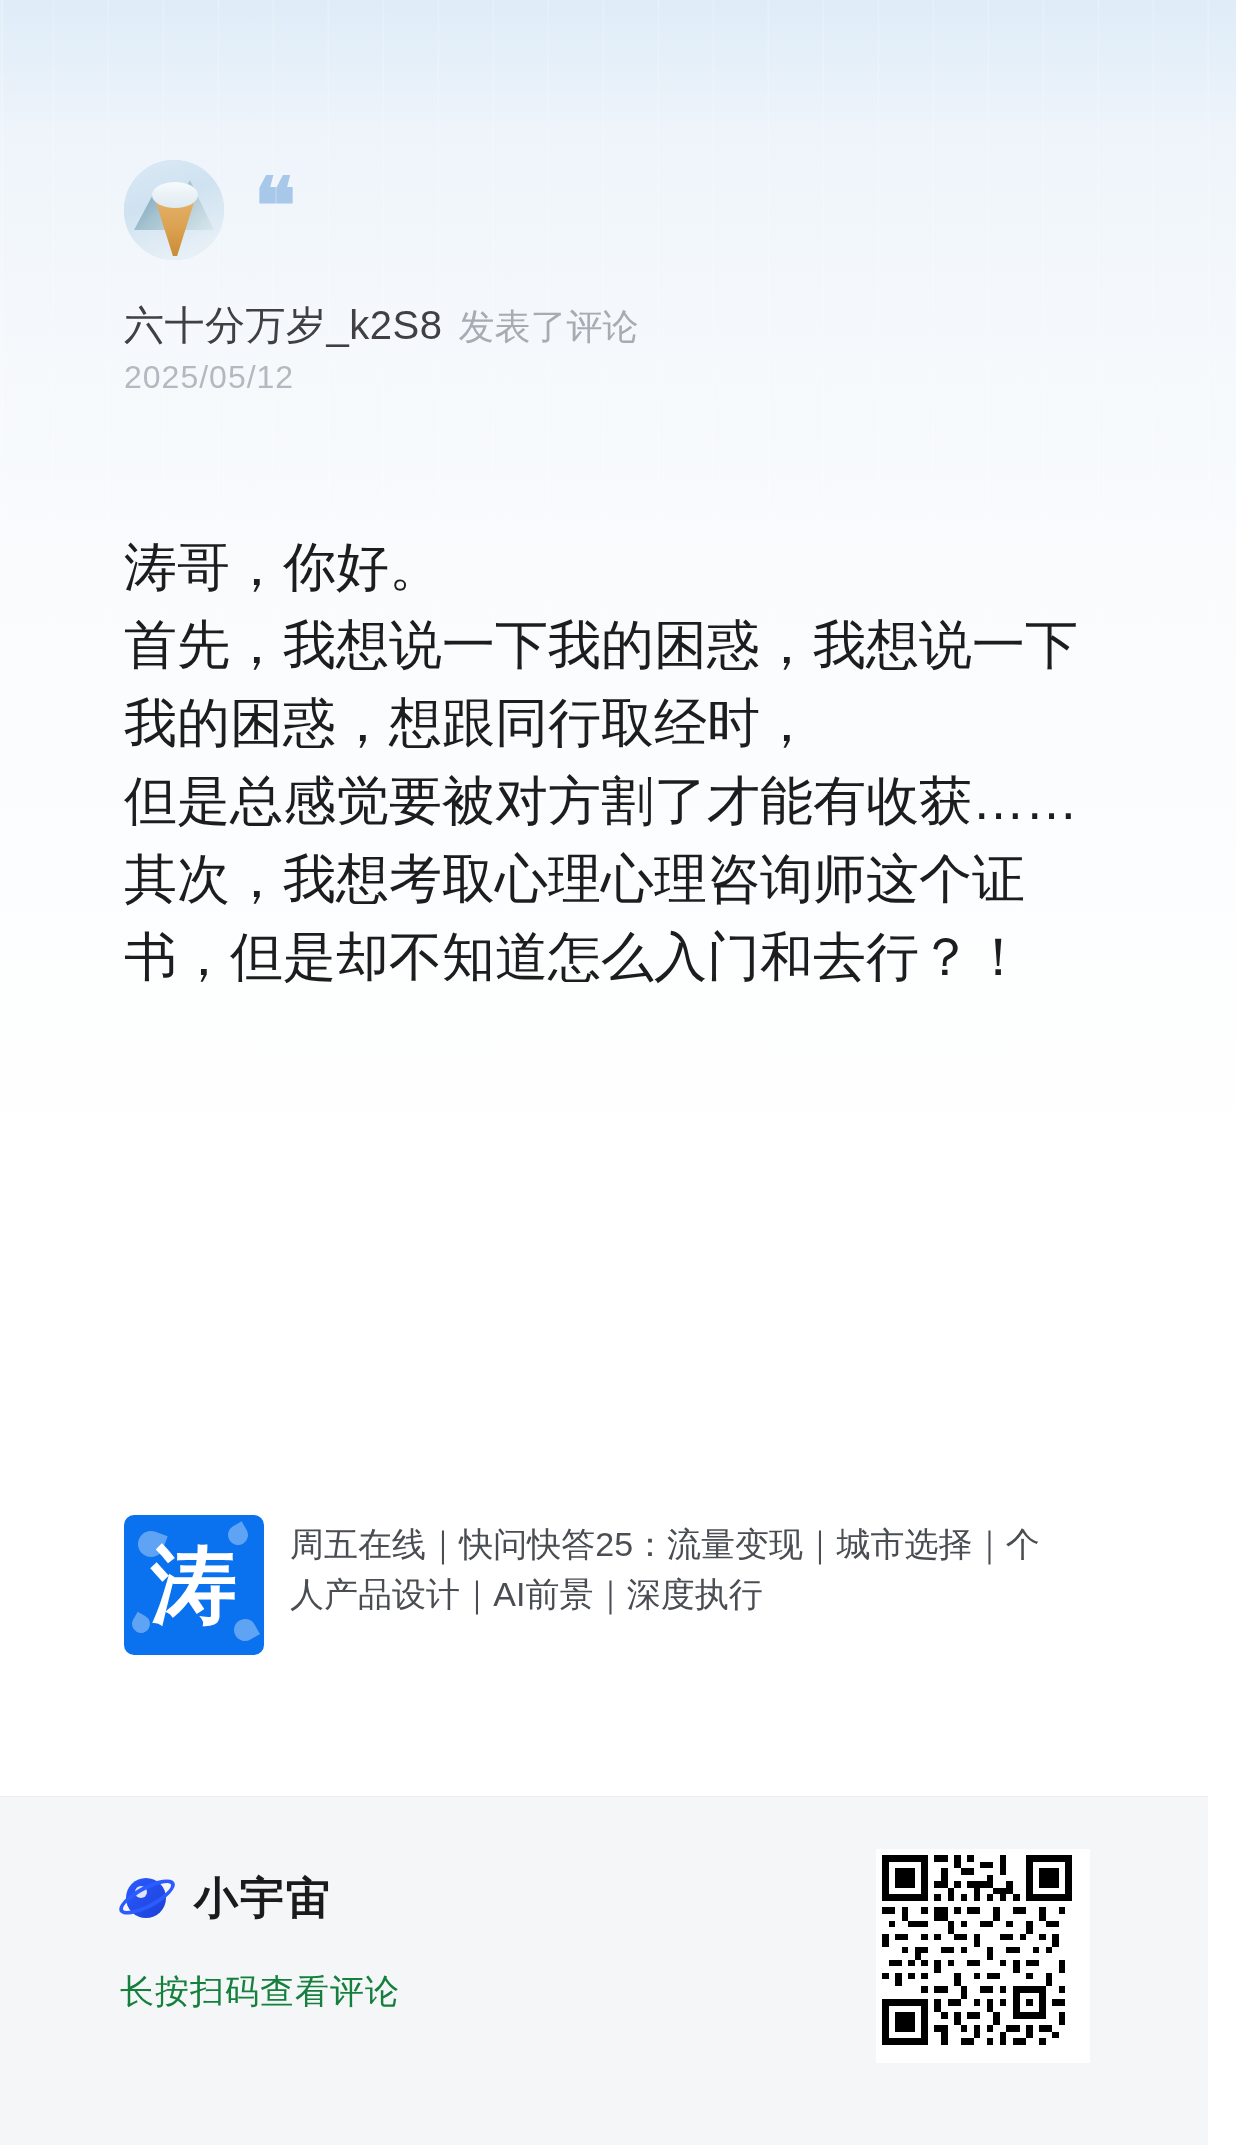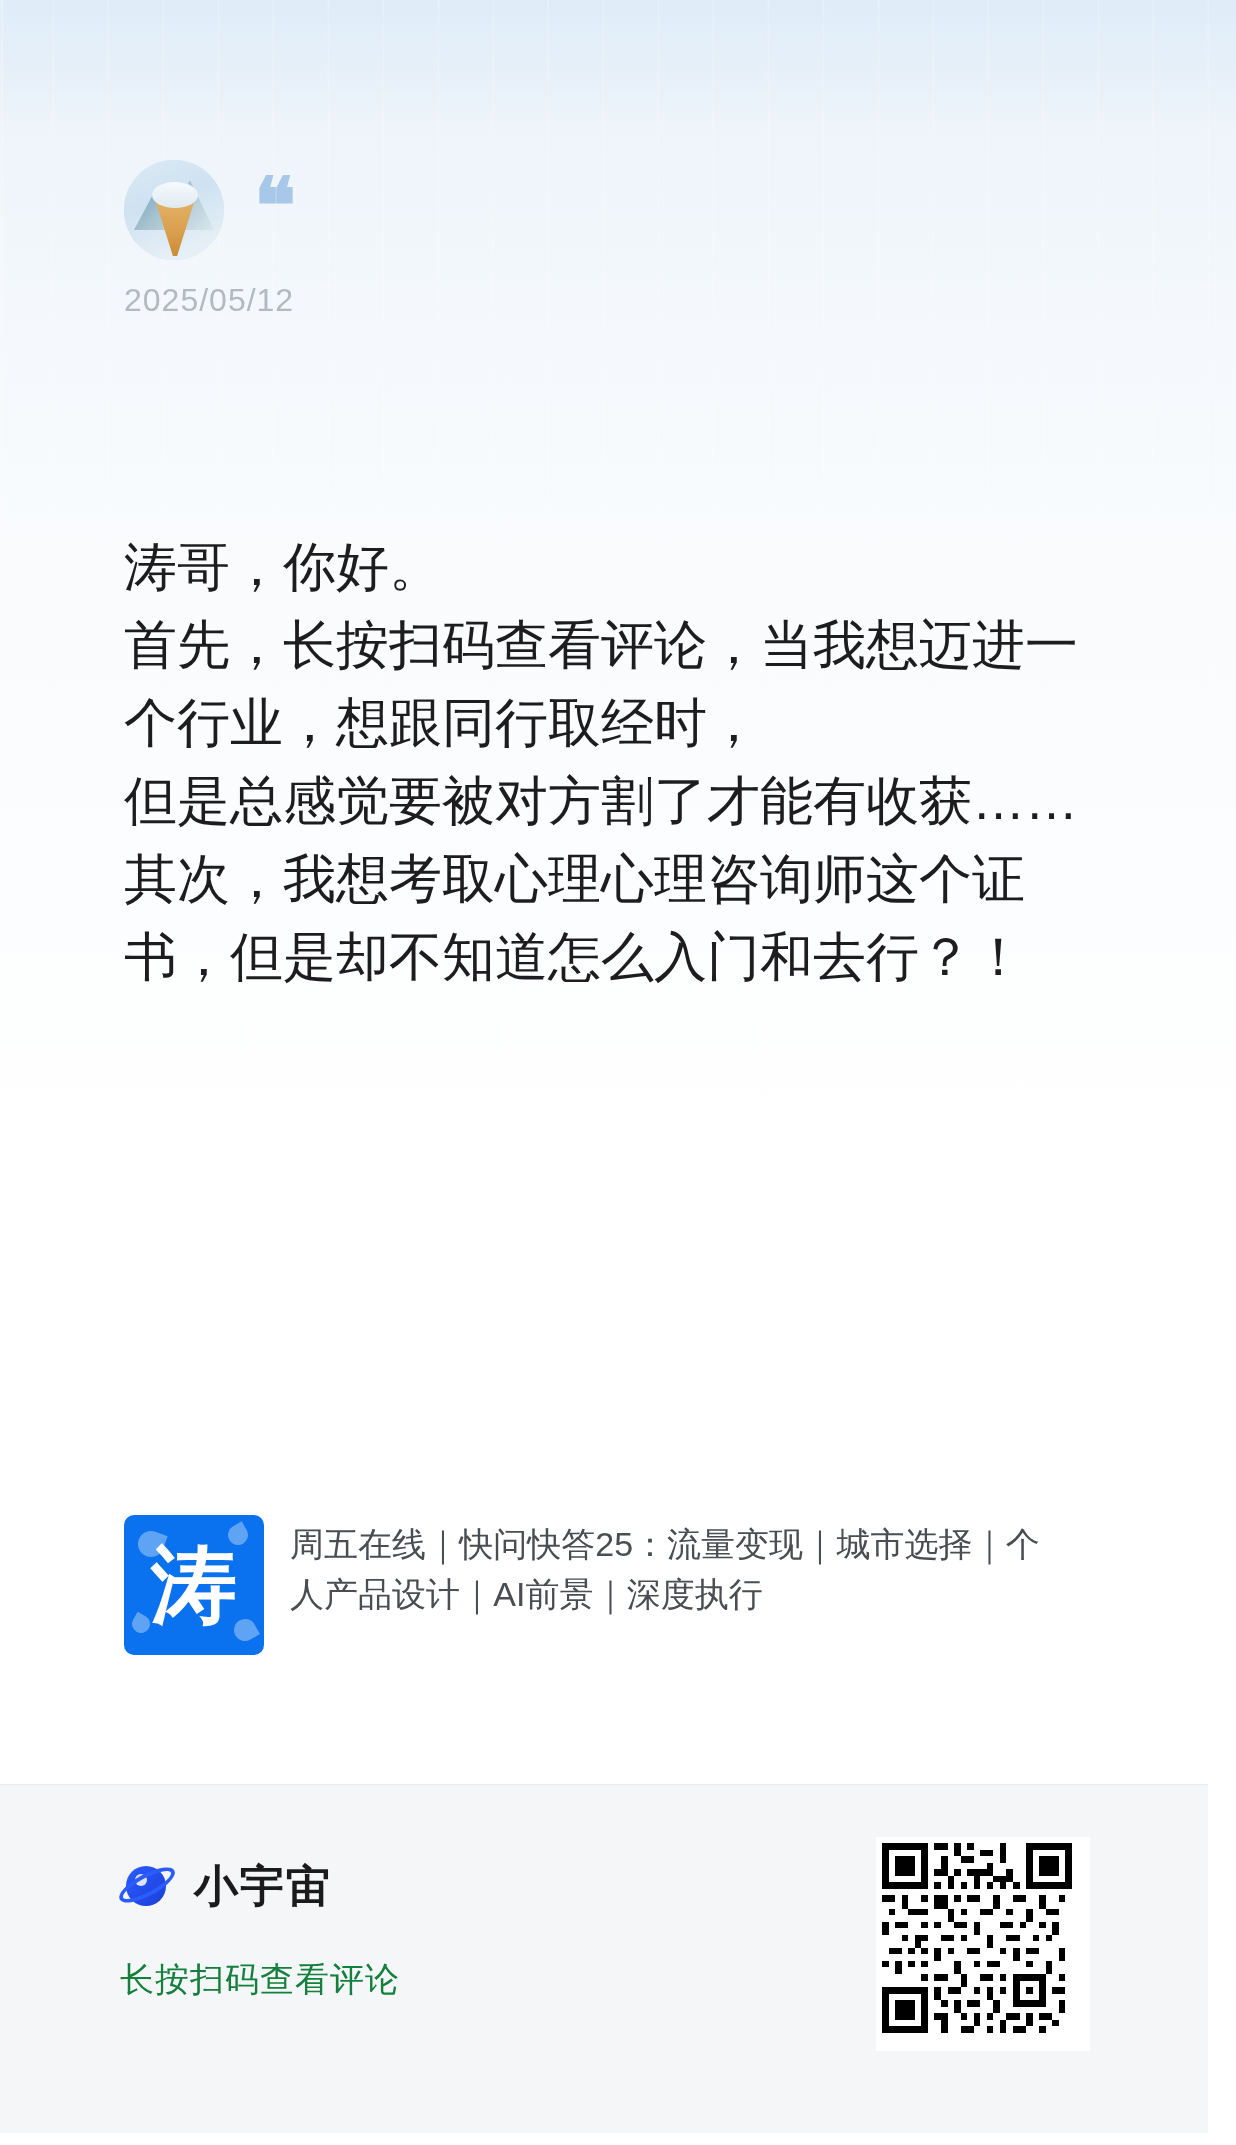--- a/index.html
+++ b/index.html
@@ -186,21 +186,21 @@
   }
   .ep-podcast {
     margin-top: 14px;
     font-size: 32px;
     color: #3f8ddc;
   }
 
   .footer {
     position: absolute;
     left: 0;
-    bottom: 12px;
+    bottom: 0;
     width: 1208px;
     height: 348px;
     background: #f5f6f8;
     border-top: 1px solid #ececee;
   }
   .brand {
     position: absolute;
     left: 118px;
     top: 72px;
     display: flex;
@@ -271,25 +271,29 @@
     <div class="avatar-row">
       <div class="avatar">
         <div class="sky"></div>
         <div class="mount"></div>
         <div class="cone"></div>
         <div class="scoop"></div>
       </div>
       <div class="quote-mark">❝</div>
     </div>
 
+    <div class="author-line">
+      <span class="author-name">六十分万岁_k2S8</span>
+      <span class="author-action">发表了评论</span>
+    </div>
     <div class="date">2025/05/12</div>
   </div>
 
   <div class="body-text">涛哥，你好。
-首先，长按扫码查看评论，当我想迈进一个行业，想跟同行取经时，
+首先，我想说一下我的困惑，我想说一下我的困惑，想跟同行取经时，
 但是总感觉要被对方割了才能有收获……
 其次，我想考取心理心理咨询师这个证书，但是却不知道怎么入门和去行？！</div>
 
   <div class="episode">
     <div class="ep-cover">
       <div class="petal p1"></div>
       <div class="petal p2"></div>
       <div class="petal p3"></div>
       <div class="petal p4"></div>
       <div class="glyph">涛</div>

